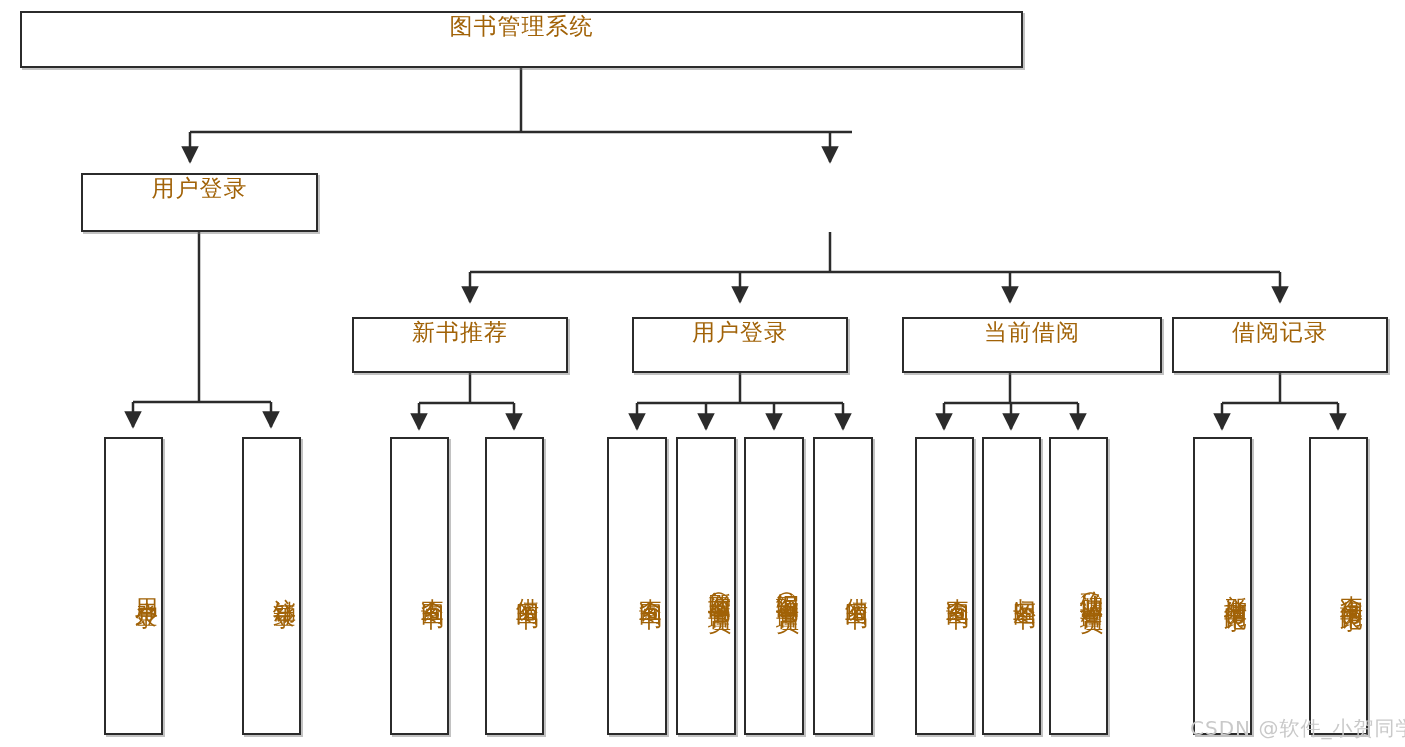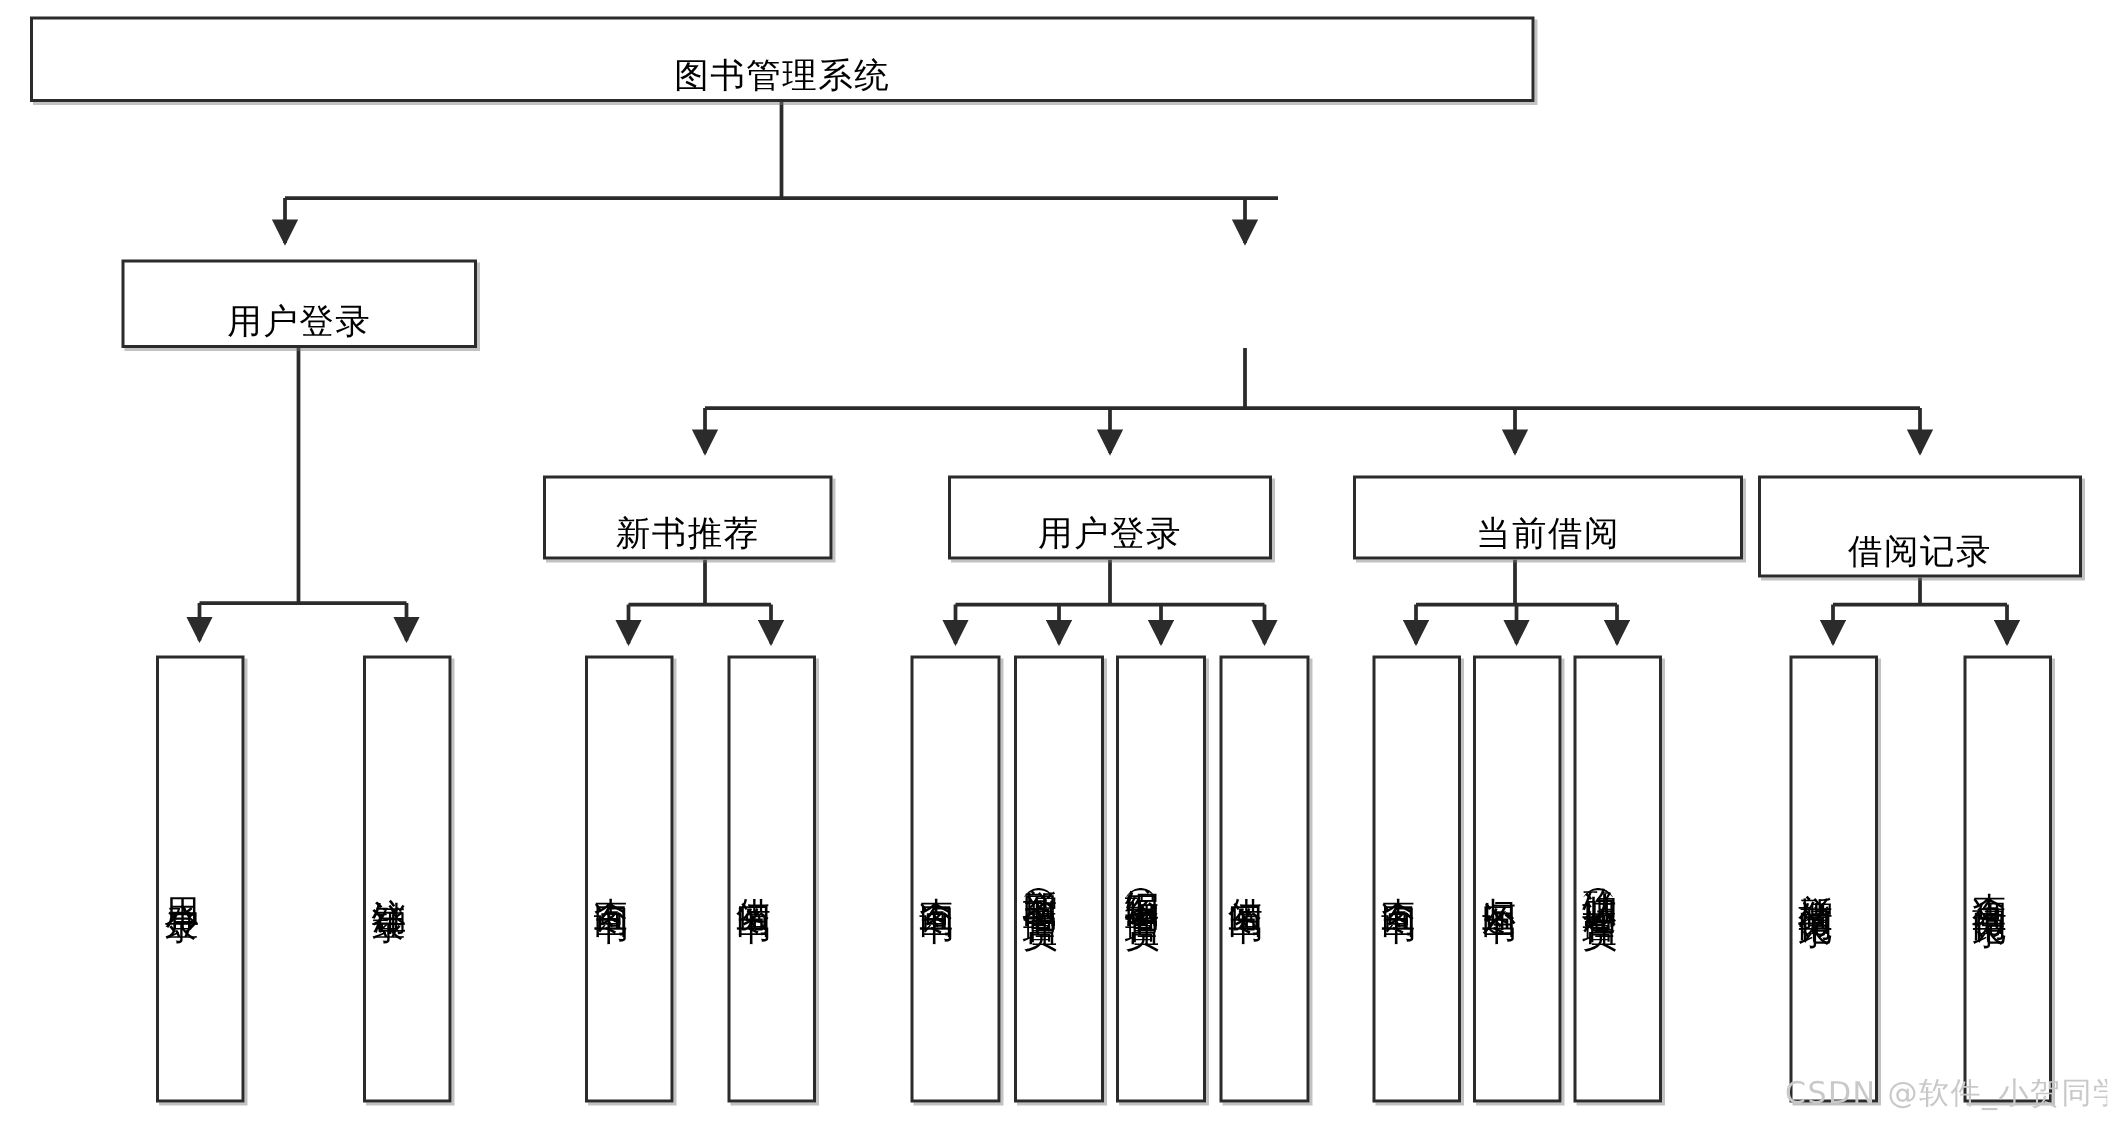--- a/index.html
+++ b/index.html
@@ -23,23 +23,23 @@
     top: 0;
     width: 1405px;
     height: 747px;
   }
   .node {
     position: absolute;
     box-sizing: border-box;
     border: 2px solid #2b2b2b;
     background: #ffffff;
     display: flex;
-    align-items: flex-end;
+    align-items: flex-start;
     justify-content: center;
-    color: #000000;
+    color: #a16207;
     box-shadow: 2px 2px 0 rgba(120,120,120,0.45);
   }
   .node.horiz {
     font-size: 23px;
     letter-spacing: 1px;
     line-height: 1.2;
   }
   .node.vert {
     writing-mode: vertical-rl;
     text-orientation: upright;
@@ -117,30 +117,30 @@
   </svg>
 
   <div class="node horiz" style="left:20px; top:11px; width:1003px; height:57px;">
     <span>图书管理系统</span>
   </div>
 
   <div class="node horiz" style="left:81px; top:173px; width:237px; height:59px;">
     <span>用户登录</span>
   </div>
 
-  <div class="node horiz" style="left:362px; top:317px; width:193px; height:56px;">
+  <div class="node horiz" style="left:352px; top:317px; width:216px; height:56px;">
     <span>新书推荐</span>
   </div>
   <div class="node horiz" style="left:632px; top:317px; width:216px; height:56px;">
     <span>用户登录</span>
   </div>
   <div class="node horiz" style="left:902px; top:317px; width:260px; height:56px;">
     <span>当前借阅</span>
   </div>
-  <div class="node horiz" style="left:1172px; top:317px; width:216px; height:68px;">
+  <div class="node horiz" style="left:1172px; top:317px; width:216px; height:56px;">
     <span>借阅记录</span>
   </div>
 
   <div class="node vert" style="left:104px; top:437px; width:59px; height:298px;">
     <span>用户登录</span>
   </div>
   <div class="node vert" style="left:242px; top:437px; width:59px; height:298px;">
     <span>注销登录</span>
   </div>
 

